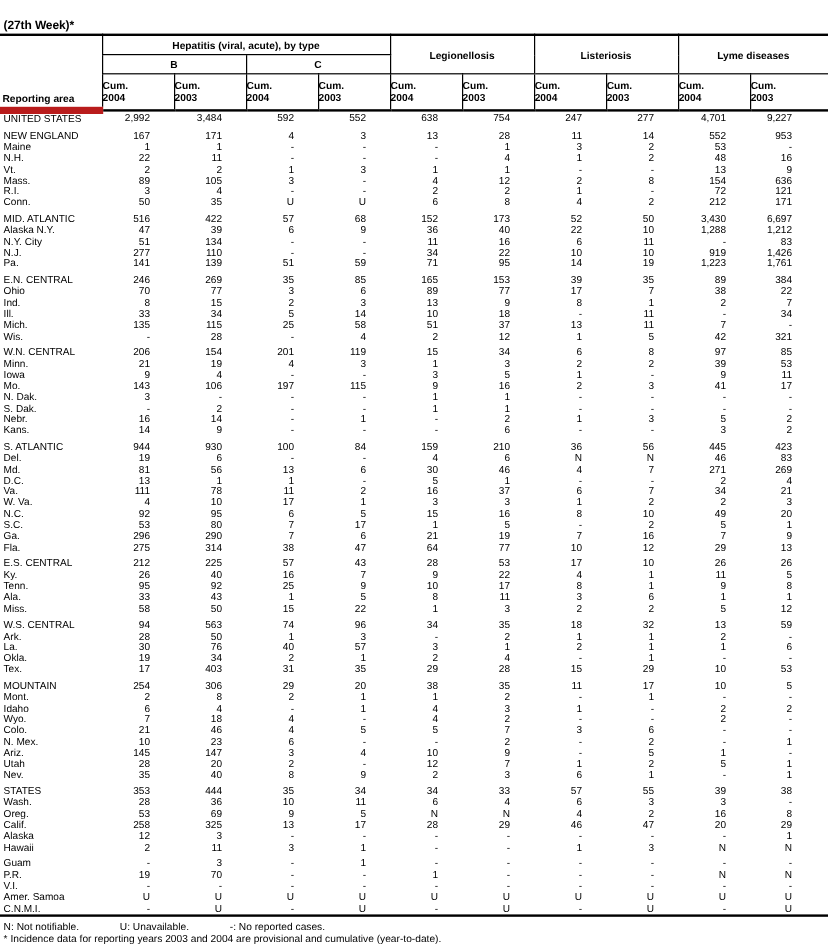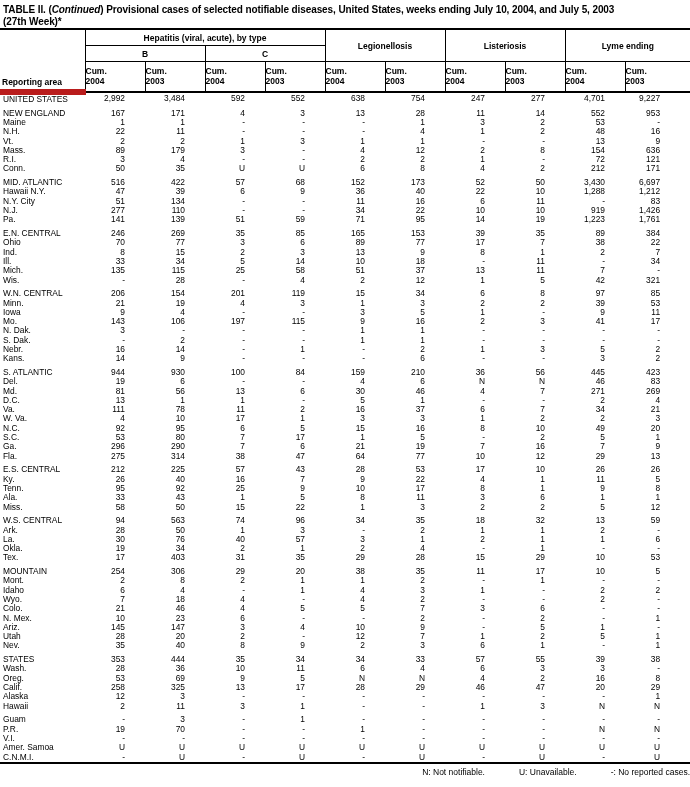--- a/index.html
+++ b/index.html
@@ -20,29 +20,29 @@
   .th-c{border-right:1.5px solid #000;border-bottom:1.5px solid #000;}
   .grp{border-left:1.5px solid #000;border-bottom:1.5px solid #000;}
   .hrowC th{height:29px;vertical-align:middle;text-align:left;line-height:9.5px;
             border-left:1px solid #000;border-bottom:2px solid #000;}
   .hrowC th.thick{border-left:1.5px solid #000;}
   tbody td{height:9.3px;line-height:9.3px;font-size:8.4px;white-space:nowrap;overflow:hidden;}
   td.area{text-align:left;padding-left:3px;}
   td.num{text-align:right;padding-right:20px;}
   td.num:last-child{padding-right:30px;}
   tr.spacer td{height:4.4px;line-height:4.4px;}
-  .footnotes{padding:3px 0 0 3px;font-size:8.5px;line-height:10.5px;text-align:right;}
+  .footnotes{padding:3px 0 0 3px;font-size:8.5px;line-height:10.5px;}
   .footnotes .sep{display:inline-block;width:34px;}
 </style>
 </head>
 <body>
 
 <div class="page">
   <div class="title">
-    <span><span>TABLE II. (</span><span class="it">Continued</span><span>) Provisional cases of selected notifiable diseases, United States, weeks ending July 10, 2004, and July 5, 2003</span></span><br>
+    <br>
     <span>(27th Week)*</span>
   </div>
 
   <table class="main">
     <colgroup>
       <col style="width:85px">
       <col style="width:60px">
         <col style="width:60px">
         <col style="width:60px">
         <col style="width:60px">
@@ -52,21 +52,21 @@
         <col style="width:60px">
       <col style="width:60px">
         <col style="width:65px">
     </colgroup>
     <thead>
       <tr class="hrowA">
         <th rowspan="3" class="reporting">Reporting area</th>
         <th colspan="4" class="th-hep">Hepatitis (viral, acute), by type</th>
         <th colspan="2" rowspan="2" class="grp">Legionellosis</th>
         <th colspan="2" rowspan="2" class="grp">Listeriosis</th>
-        <th colspan="2" rowspan="2" class="grp">Lyme ending</th>
+        <th colspan="2" rowspan="2" class="grp">Lyme diseases</th>
       </tr>
       <tr class="hrowB">
         <th colspan="2" class="th-b">B</th>
         <th colspan="2" class="th-c">C</th>
       </tr>
       <tr class="hrowC">
           <th class="thick">Cum.<br>2004</th>
           <th>Cum.<br>2003</th>
           <th>Cum.<br>2004</th>
           <th>Cum.<br>2003</th>
@@ -143,21 +143,21 @@
           <td class="num">1</td>
           <td class="num">1</td>
           <td class="num">-</td>
           <td class="num">-</td>
           <td class="num">13</td>
           <td class="num">9</td>
         </tr>
         <tr>
           <td class="area">Mass.</td>
           <td class="num">89</td>
-          <td class="num">179</td>
+          <td class="num">105</td>
           <td class="num">3</td>
           <td class="num">-</td>
           <td class="num">4</td>
           <td class="num">12</td>
           <td class="num">2</td>
           <td class="num">8</td>
           <td class="num">154</td>
           <td class="num">636</td>
         </tr>
         <tr>
@@ -196,21 +196,21 @@
           <td class="num">57</td>
           <td class="num">68</td>
           <td class="num">152</td>
           <td class="num">173</td>
           <td class="num">52</td>
           <td class="num">50</td>
           <td class="num">3,430</td>
           <td class="num">6,697</td>
         </tr>
         <tr>
-          <td class="area">Hawaii N.Y.</td>
+          <td class="area">Alaska N.Y.</td>
           <td class="num">47</td>
           <td class="num">39</td>
           <td class="num">6</td>
           <td class="num">9</td>
           <td class="num">36</td>
           <td class="num">40</td>
           <td class="num">22</td>
           <td class="num">10</td>
           <td class="num">1,288</td>
           <td class="num">1,212</td>
@@ -978,14 +978,15 @@
           <td class="num">-</td>
           <td class="num">U</td>
           <td class="num">-</td>
           <td class="num">U</td>
         </tr>
       </tbody>
   </table>
 
   <div class="footnotes">
     <span>N: Not notifiable.</span><span class="sep"></span><span>U: Unavailable.</span><span class="sep"></span><span>-: No reported cases.</span><br>
+    <span>* Incidence data for reporting years 2003 and 2004 are provisional and cumulative (year-to-date).</span>
   </div>
 </div>
 
 </body></html>

